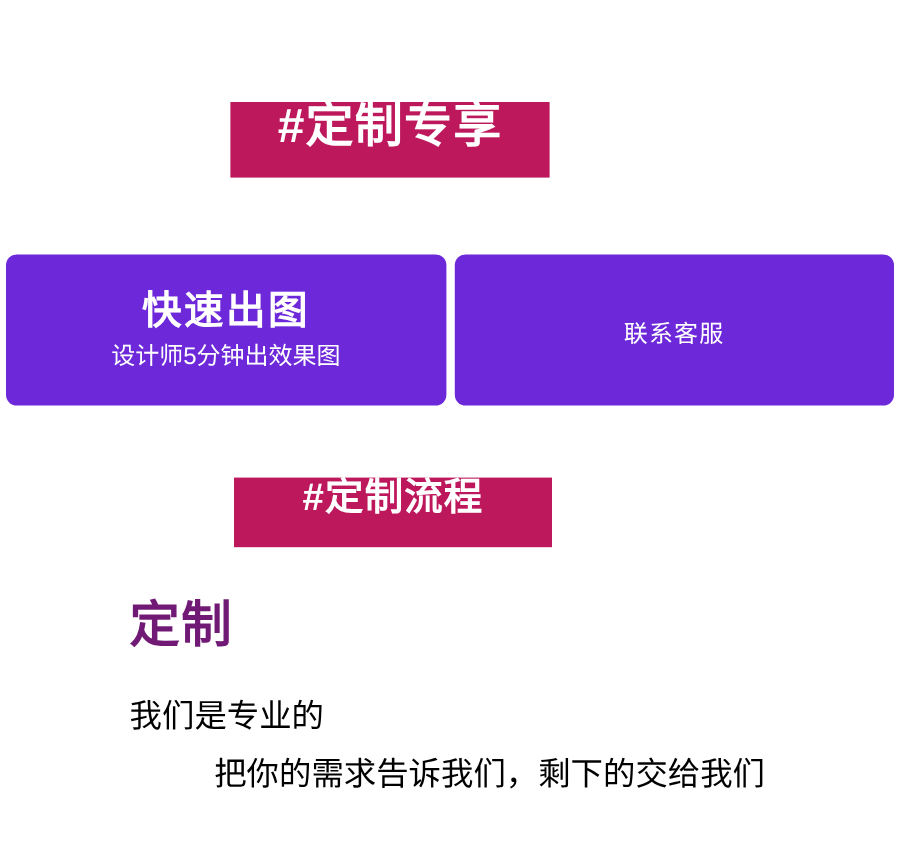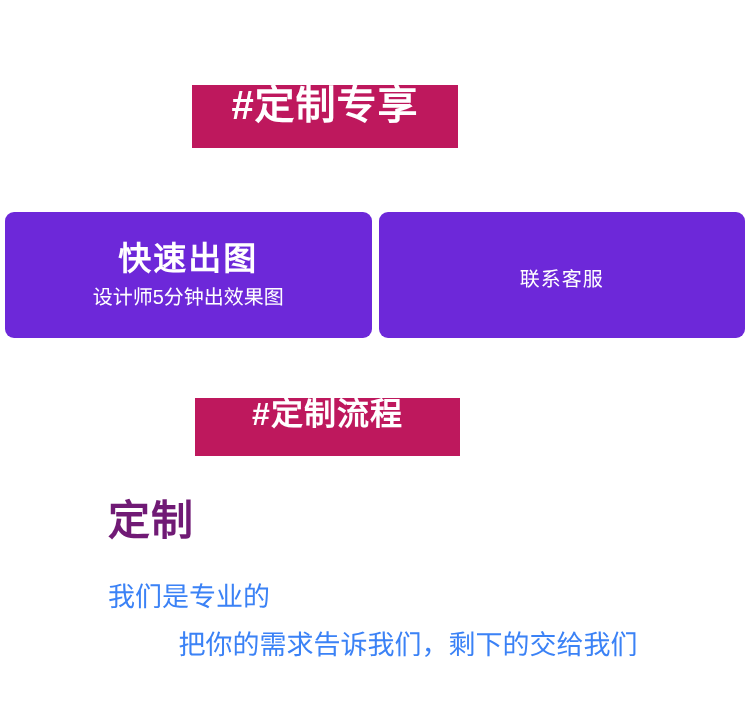--- a/index.html
+++ b/index.html
@@ -106,21 +106,21 @@
     font-size: 42px;
     font-weight: bold;
     color: #701a75;
     line-height: 1.1;
     margin: 0;
     letter-spacing: 1px;
   }
   .copy-line {
     font-size: 27px;
     font-weight: normal;
-    color: #3b82f6;
+    color: #000000;
     line-height: 1.15;
     margin: 0;
     letter-spacing: 0px;
   }
   .copy-line-1 { margin-top: 38px; }
   .copy-line-2 { margin-top: 17px; text-align: center; }
 </style>
 </head>
 <body>
 

